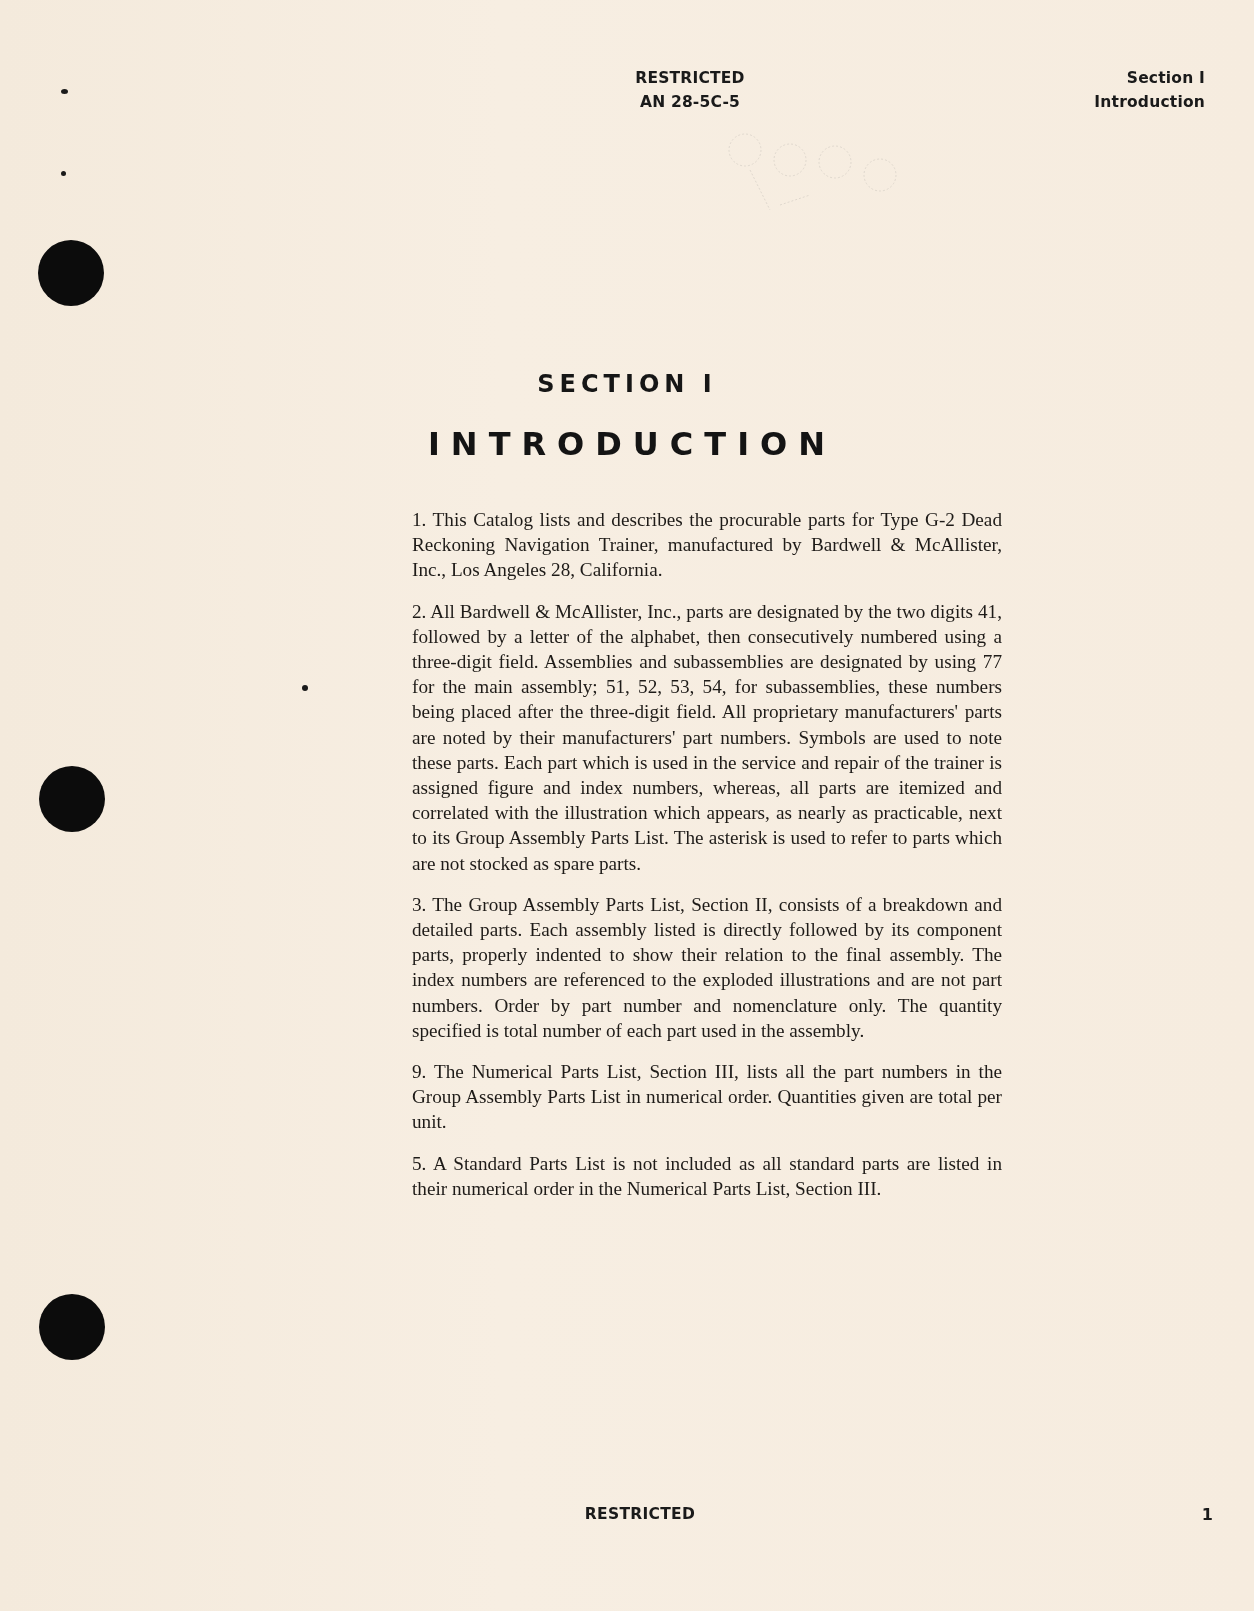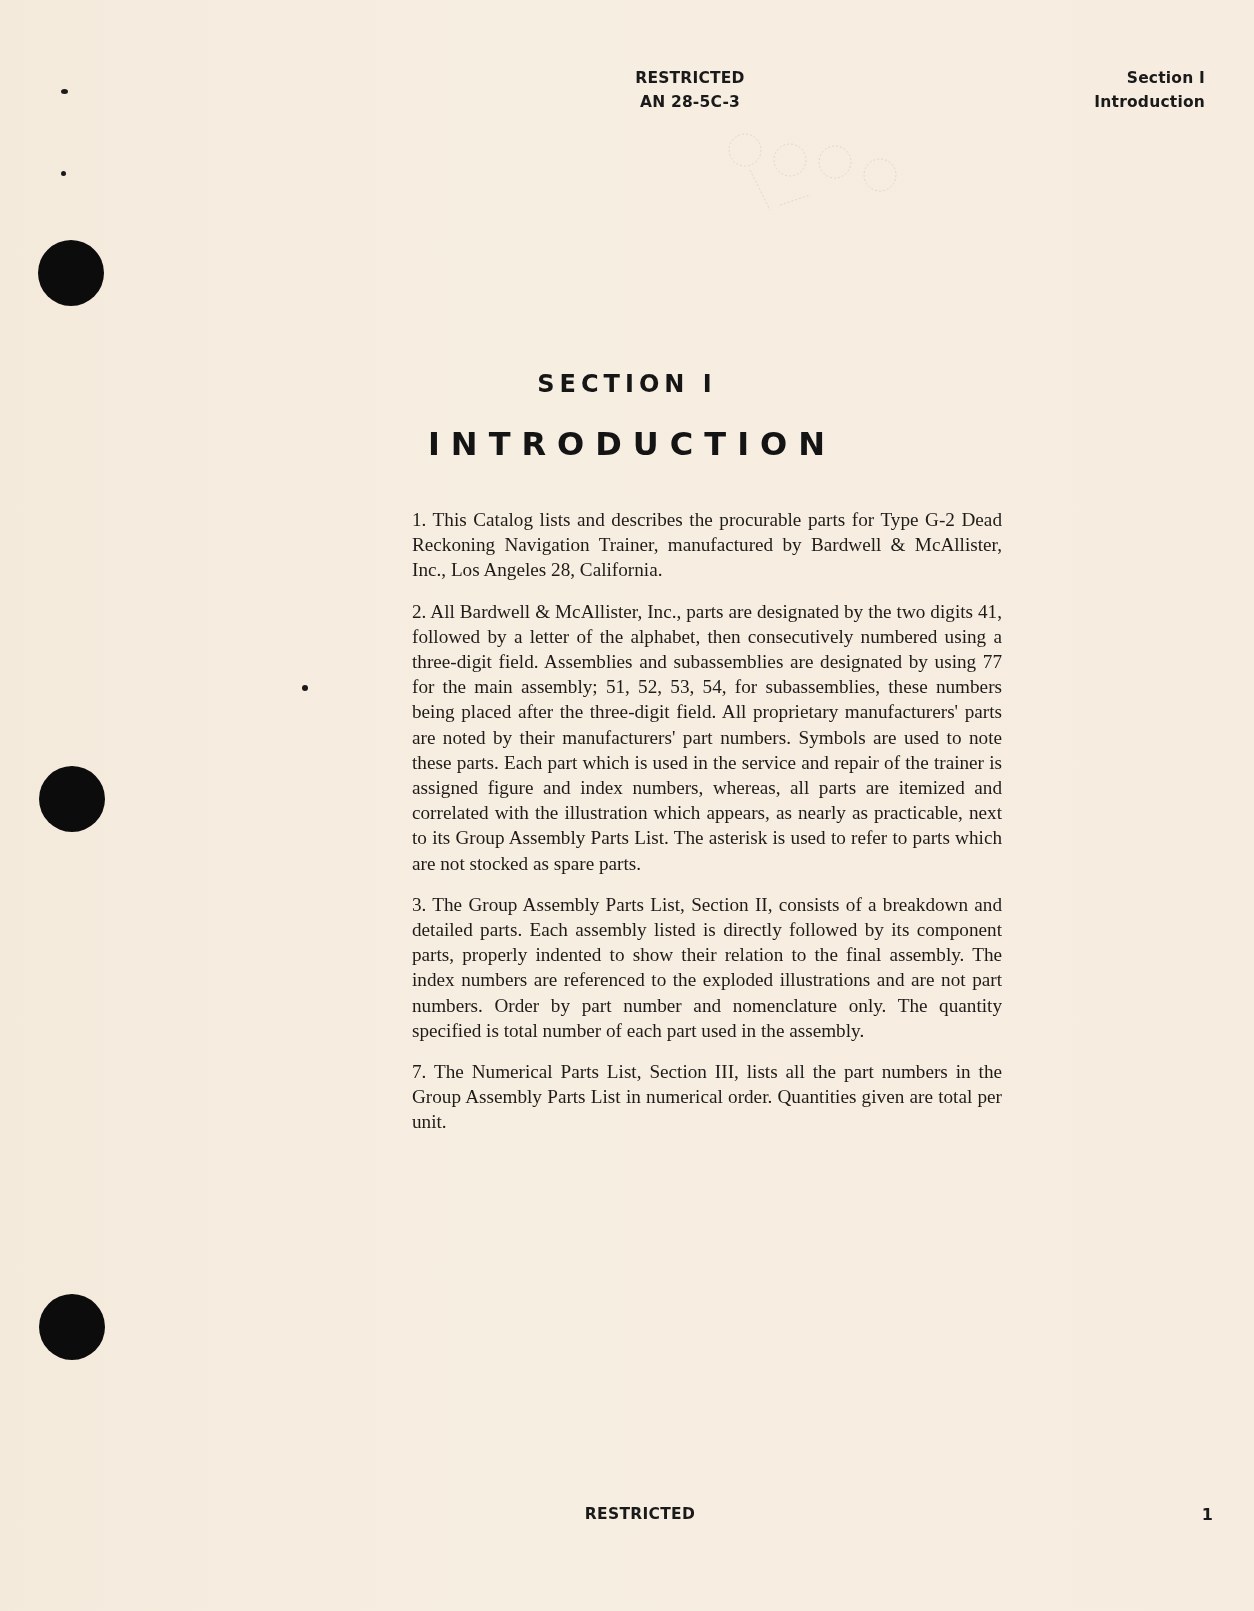--- a/index.html
+++ b/index.html
@@ -133,32 +133,33 @@
 
   <div class="speck" style="left:61px;top:89px;width:7px;height:5px;"></div>
   <div class="speck" style="left:61px;top:171px;width:5px;height:5px;"></div>
   <div class="hole" style="left:38px;top:240px;"></div>
   <div class="speck" style="left:302px;top:685px;width:6px;height:6px;"></div>
   <div class="hole" style="left:39px;top:766px;"></div>
   <div class="hole" style="left:39px;top:1294px;"></div>
 
   <div class="hdr hdr-center">
     <div>RESTRICTED</div>
-    <div>AN 28-5C-3</div>
+    <div>AN 28-5C-5</div>
   </div>
   <div class="hdr hdr-right">
     <div>Section I</div>
     <div>Introduction</div>
   </div>
 
   <div class="section-label">SECTION I</div>
   <div class="section-title">INTRODUCTION</div>
 
   <div class="body-text">
     <p class="para">1. This Catalog lists and describes the procurable parts for Type G-2 Dead Reckoning Navigation Trainer, manufactured by Bardwell &amp; McAllister, Inc., Los Angeles 28, California.</p>
     <p class="para">2. All Bardwell &amp; McAllister, Inc., parts are designated by the two digits 41, followed by a letter of the alphabet, then consecutively numbered using a three-digit field. Assemblies and subassemblies are designated by using 77 for the main assembly; 51, 52, 53, 54, for subassemblies, these numbers being placed after the three-digit field. All proprietary manufacturers' parts are noted by their manufacturers' part numbers. Symbols are used to note these parts. Each part which is used in the service and repair of the trainer is assigned figure and index numbers, whereas, all parts are itemized and correlated with the illustration which appears, as nearly as practicable, next to its Group Assembly Parts List. The asterisk is used to refer to parts which are not stocked as spare parts.</p>
     <p class="para">3. The Group Assembly Parts List, Section II, consists of a breakdown and detailed parts. Each assembly listed is directly followed by its component parts, properly indented to show their relation to the final assembly. The index numbers are referenced to the exploded illustrations and are not part numbers. Order by part number and nomenclature only. The quantity specified is total number of each part used in the assembly.</p>
-    <p class="para">7.  The Numerical Parts List, Section III, lists all the part numbers in the Group Assembly Parts List in numerical order. Quantities given are total per unit.</p>
+    <p class="para">9.  The Numerical Parts List, Section III, lists all the part numbers in the Group Assembly Parts List in numerical order. Quantities given are total per unit.</p>
+    <p class="para">5. A Standard Parts List is not included as all standard parts are listed in their numerical order in the Numerical Parts List, Section III.</p>
   </div>
 
   <div class="footer-center">RESTRICTED</div>
   <div class="footer-right">1</div>
 </div>
 
 </body></html>

